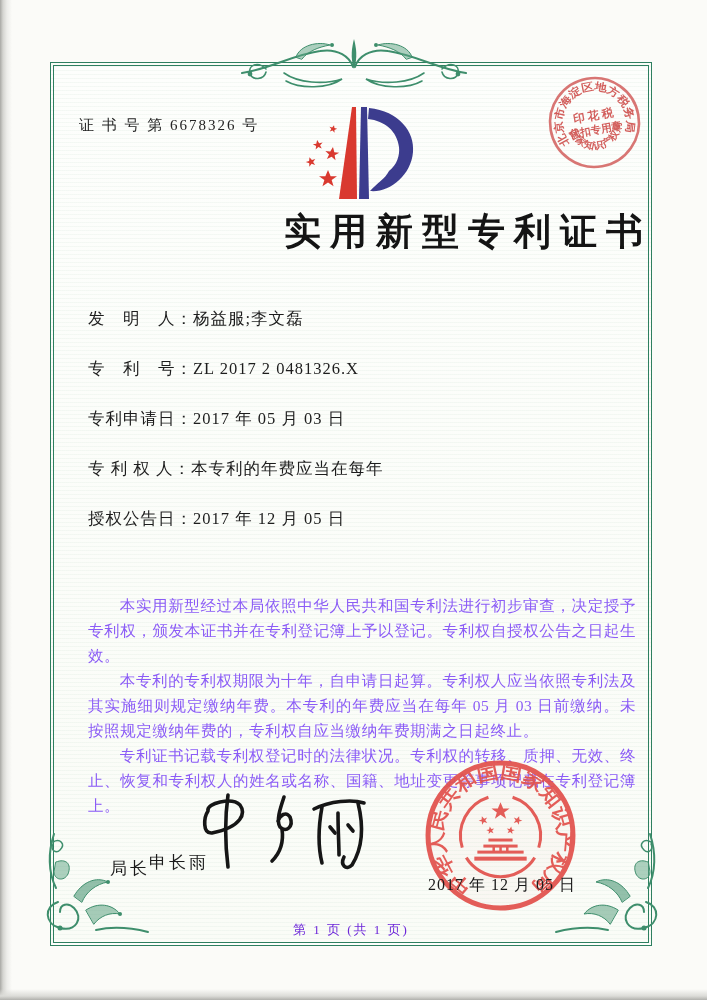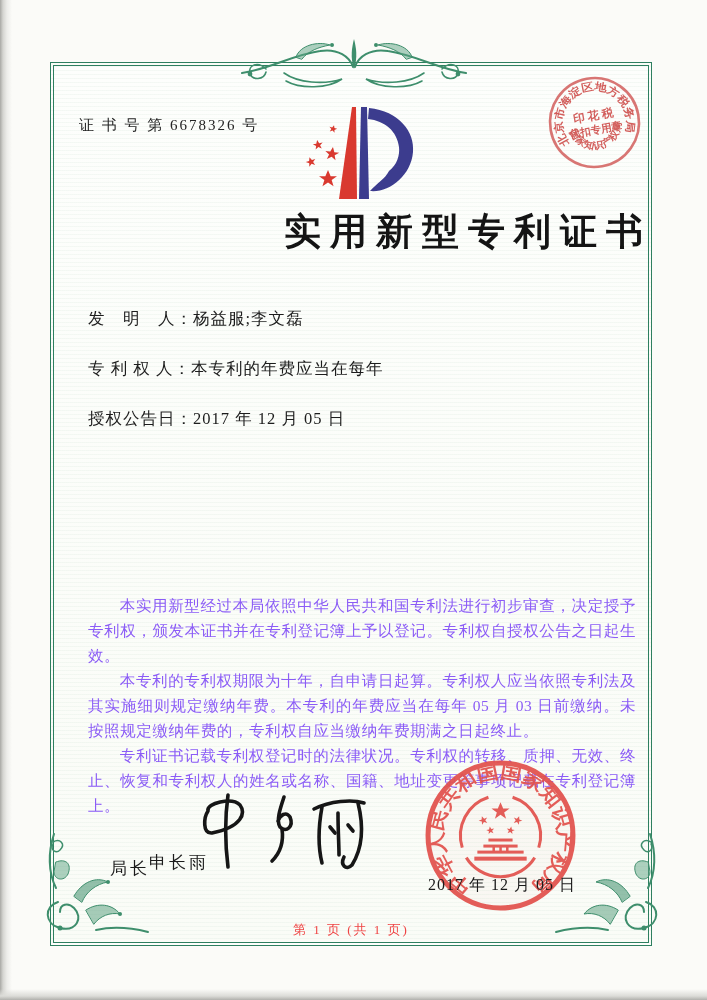--- a/index.html
+++ b/index.html
@@ -43,21 +43,21 @@
     text-align:justify; letter-spacing:.6px; color:#8b5cf6; }
 
   .officer-title { position:absolute; left:110px; top:857px; font-size:17px; letter-spacing:3px; }
   .officer-name  { position:absolute; left:110px; top:851px; font-size:17px; letter-spacing:3px;margin-left:39px; }
   .signature { position:absolute; left:192px; top:787px; width:185px; height:85px; }
 
   .seal { position:absolute; left:422px; top:757px; width:157px; height:157px; opacity:.93; }
   .seal-date { position:absolute; left:428px; top:875px; font-size:16px; letter-spacing:1px; color:#1a1a1a; }
 
   .footer { position:absolute; left:50px; top:921px; width:602px; text-align:center;
-    font-size:13px; letter-spacing:2px; color:#ef4444; }
+    font-size:13px; letter-spacing:2px; color:#6d28d9; }
 
   .ornament-top { position:absolute; left:240px; top:33px; width:228px; height:60px; }
   .ornament-bl  { position:absolute; left:38px;  top:832px; width:112px; height:118px; }
   .ornament-br  { position:absolute; left:554px; top:832px; width:112px; height:118px; transform:scaleX(-1); }
 </style>
 </head>
 <body>
 
 <div class="page">
   <div class="edge-left"></div>
@@ -141,20 +141,26 @@
     </text>
     <text x="0" y="-3" text-anchor="middle" font-size="11.5" font-weight="bold" fill="#cd4946">印 花 税</text>
     <text x="0" y="11" text-anchor="middle" font-size="10.5" font-weight="bold" fill="#cd4946">代扣专用章</text>
   </svg>
 
   <div class="title">实用新型专利证书</div>
 
   <div class="fields">
     <div class="field-row">
       <span class="lbl">发　明　人：</span><span class="val">杨益服;李文磊</span>
+    </div>
+    <div class="field-row">
+      <span class="lbl">专　利　号：</span><span class="val">ZL 2017 2 0481326.X</span>
+    </div>
+    <div class="field-row">
+      <span class="lbl">专利申请日：</span><span class="val">2017 年 05 月 03 日</span>
     </div>
     <div class="field-row">
       <span class="lbl">专 利 权 人：</span><span class="val">本专利的年费应当在每年</span>
     </div>
     <div class="field-row">
       <span class="lbl">授权公告日：</span><span class="val">2017 年 12 月 05 日</span>
     </div>
   </div>
 
   <div class="body-text">

